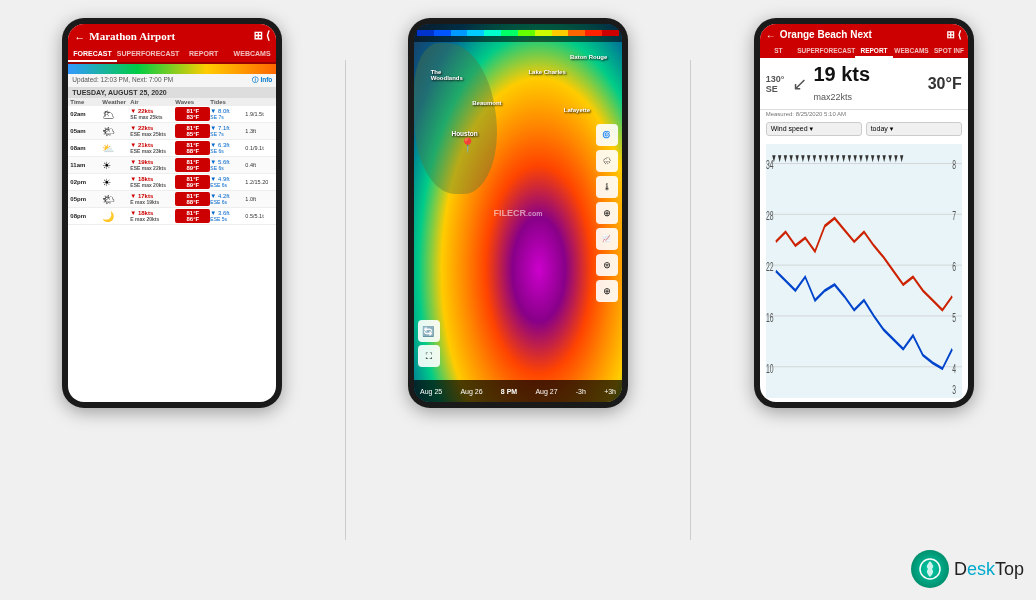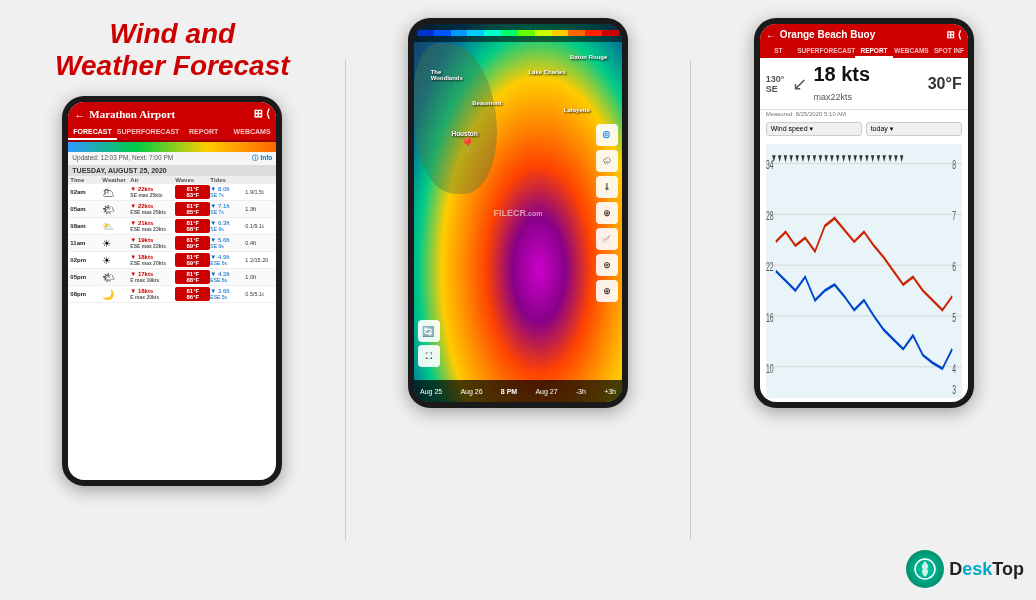--- a/index.html
+++ b/index.html
@@ -389,21 +389,20 @@
       height: 80%;
       align-self: center;
     }
   </style>
 </head>
 <body>
 
 <div class="main-container">
 
   <div class="column">
-    <div class="column-title">Wind and<br>Weather Forecast</div>
 
     <div class="phone-mockup">
       <div class="phone-screen">
 
         <div class="p1-header">
           <span>←</span>
           <span class="title">Marathon Airport</span>
           <span class="icons">⊞ ⟨</span>
         </div>
 
@@ -571,37 +570,37 @@
 
   <div class="col-divider"></div>
 
   <div class="column">
 
     <div class="phone-mockup">
       <div class="phone-screen">
 
         <div class="p3-header">
           <span>←</span>
-          <span style="flex:1;">Orange Beach Buoy</span>
+          <span style="flex:1;">Orange Beach Next</span>
           <span>⊞ ⟨</span>
         </div>
 
         <div class="p3-tabs">
           <div class="p3-tab">ST</div>
           <div class="p3-tab">SUPERFORECAST</div>
           <div class="p3-tab active">REPORT</div>
           <div class="p3-tab">WEBCAMS</div>
           <div class="p3-tab">SPOT INF</div>
         </div>
 
         <div class="p3-wind-info">
           <span style="font-size:9px; color:#555;font-weight:bold;">130°<br>SE</span>
           <span style="font-size:18px; margin-left:2px; color:#555;">↙</span>
           <div>
-            <span class="wind-speed-big">18 kts</span>
+            <span class="wind-speed-big">19 kts</span>
             <span class="wind-unit"><br>max22kts</span>
           </div>
           <span class="temp-big">30°F</span>
         </div>
 
         <div class="measured-text">Measured: 8/25/2020 5:10 AM</div>
 
         <div class="p3-selectors">
           <div class="p3-selector">Wind speed ▾</div>
           <div class="p3-selector">today ▾</div>
@@ -645,16 +644,16 @@
 
 </div>
 
 <div class="desktoplogo" style="position:fixed; bottom:12px; right:12px; display:flex; align-items:center; gap:5px; z-index:100;">
   <div class="desk-icon">
     <svg width="22" height="22" viewBox="0 0 22 22">
       <circle cx="11" cy="11" r="10" fill="none" stroke="#fff" stroke-width="1.5"></circle>
       <path d="M11 3 Q16 8 13 11 Q16 14 11 19 Q6 14 9 11 Q6 8 11 3Z" fill="#fff" opacity="0.8"></path>
     </svg>
   </div>
-  <span style="font-size:18px; font-weight:bold; color:#333;">
+  <span style="font-size:18px; font-weight:normal; color:#333;">
     <span style="color:#222;">D</span><span style="color:#00aacc;">esk</span><span style="color:#222;">Top</span>
   </span>
 </div>
 
 </body></html>

